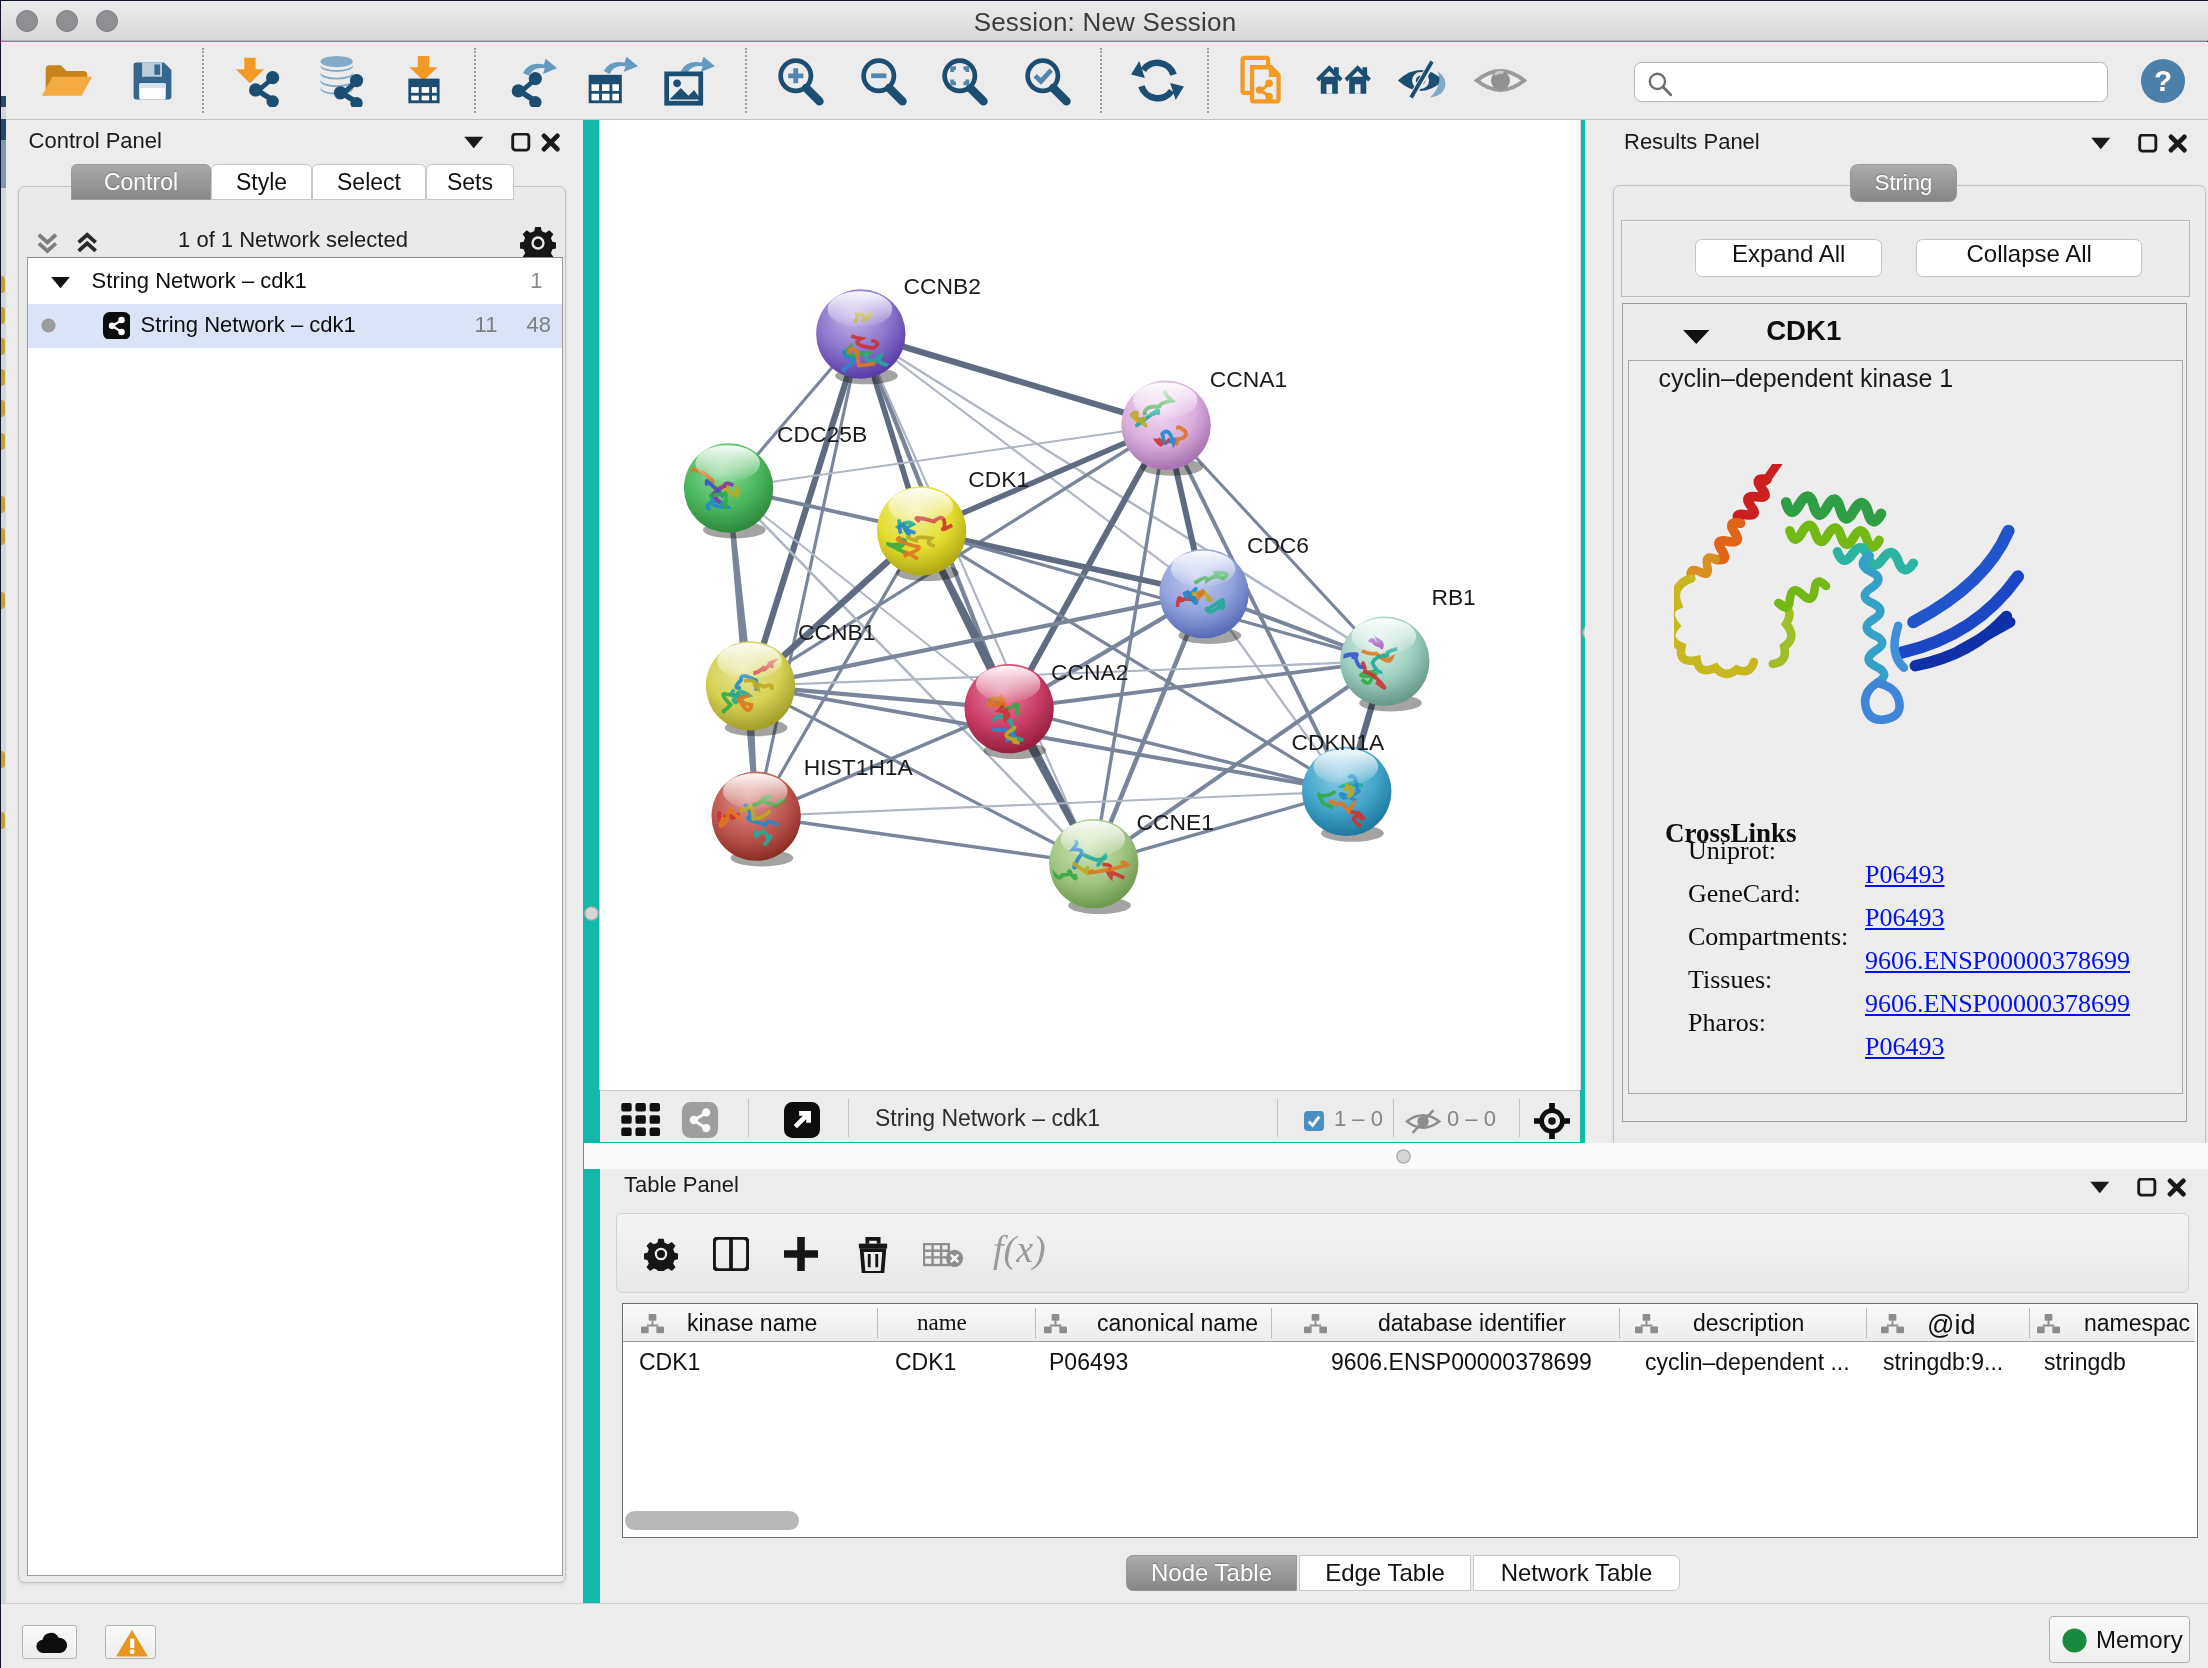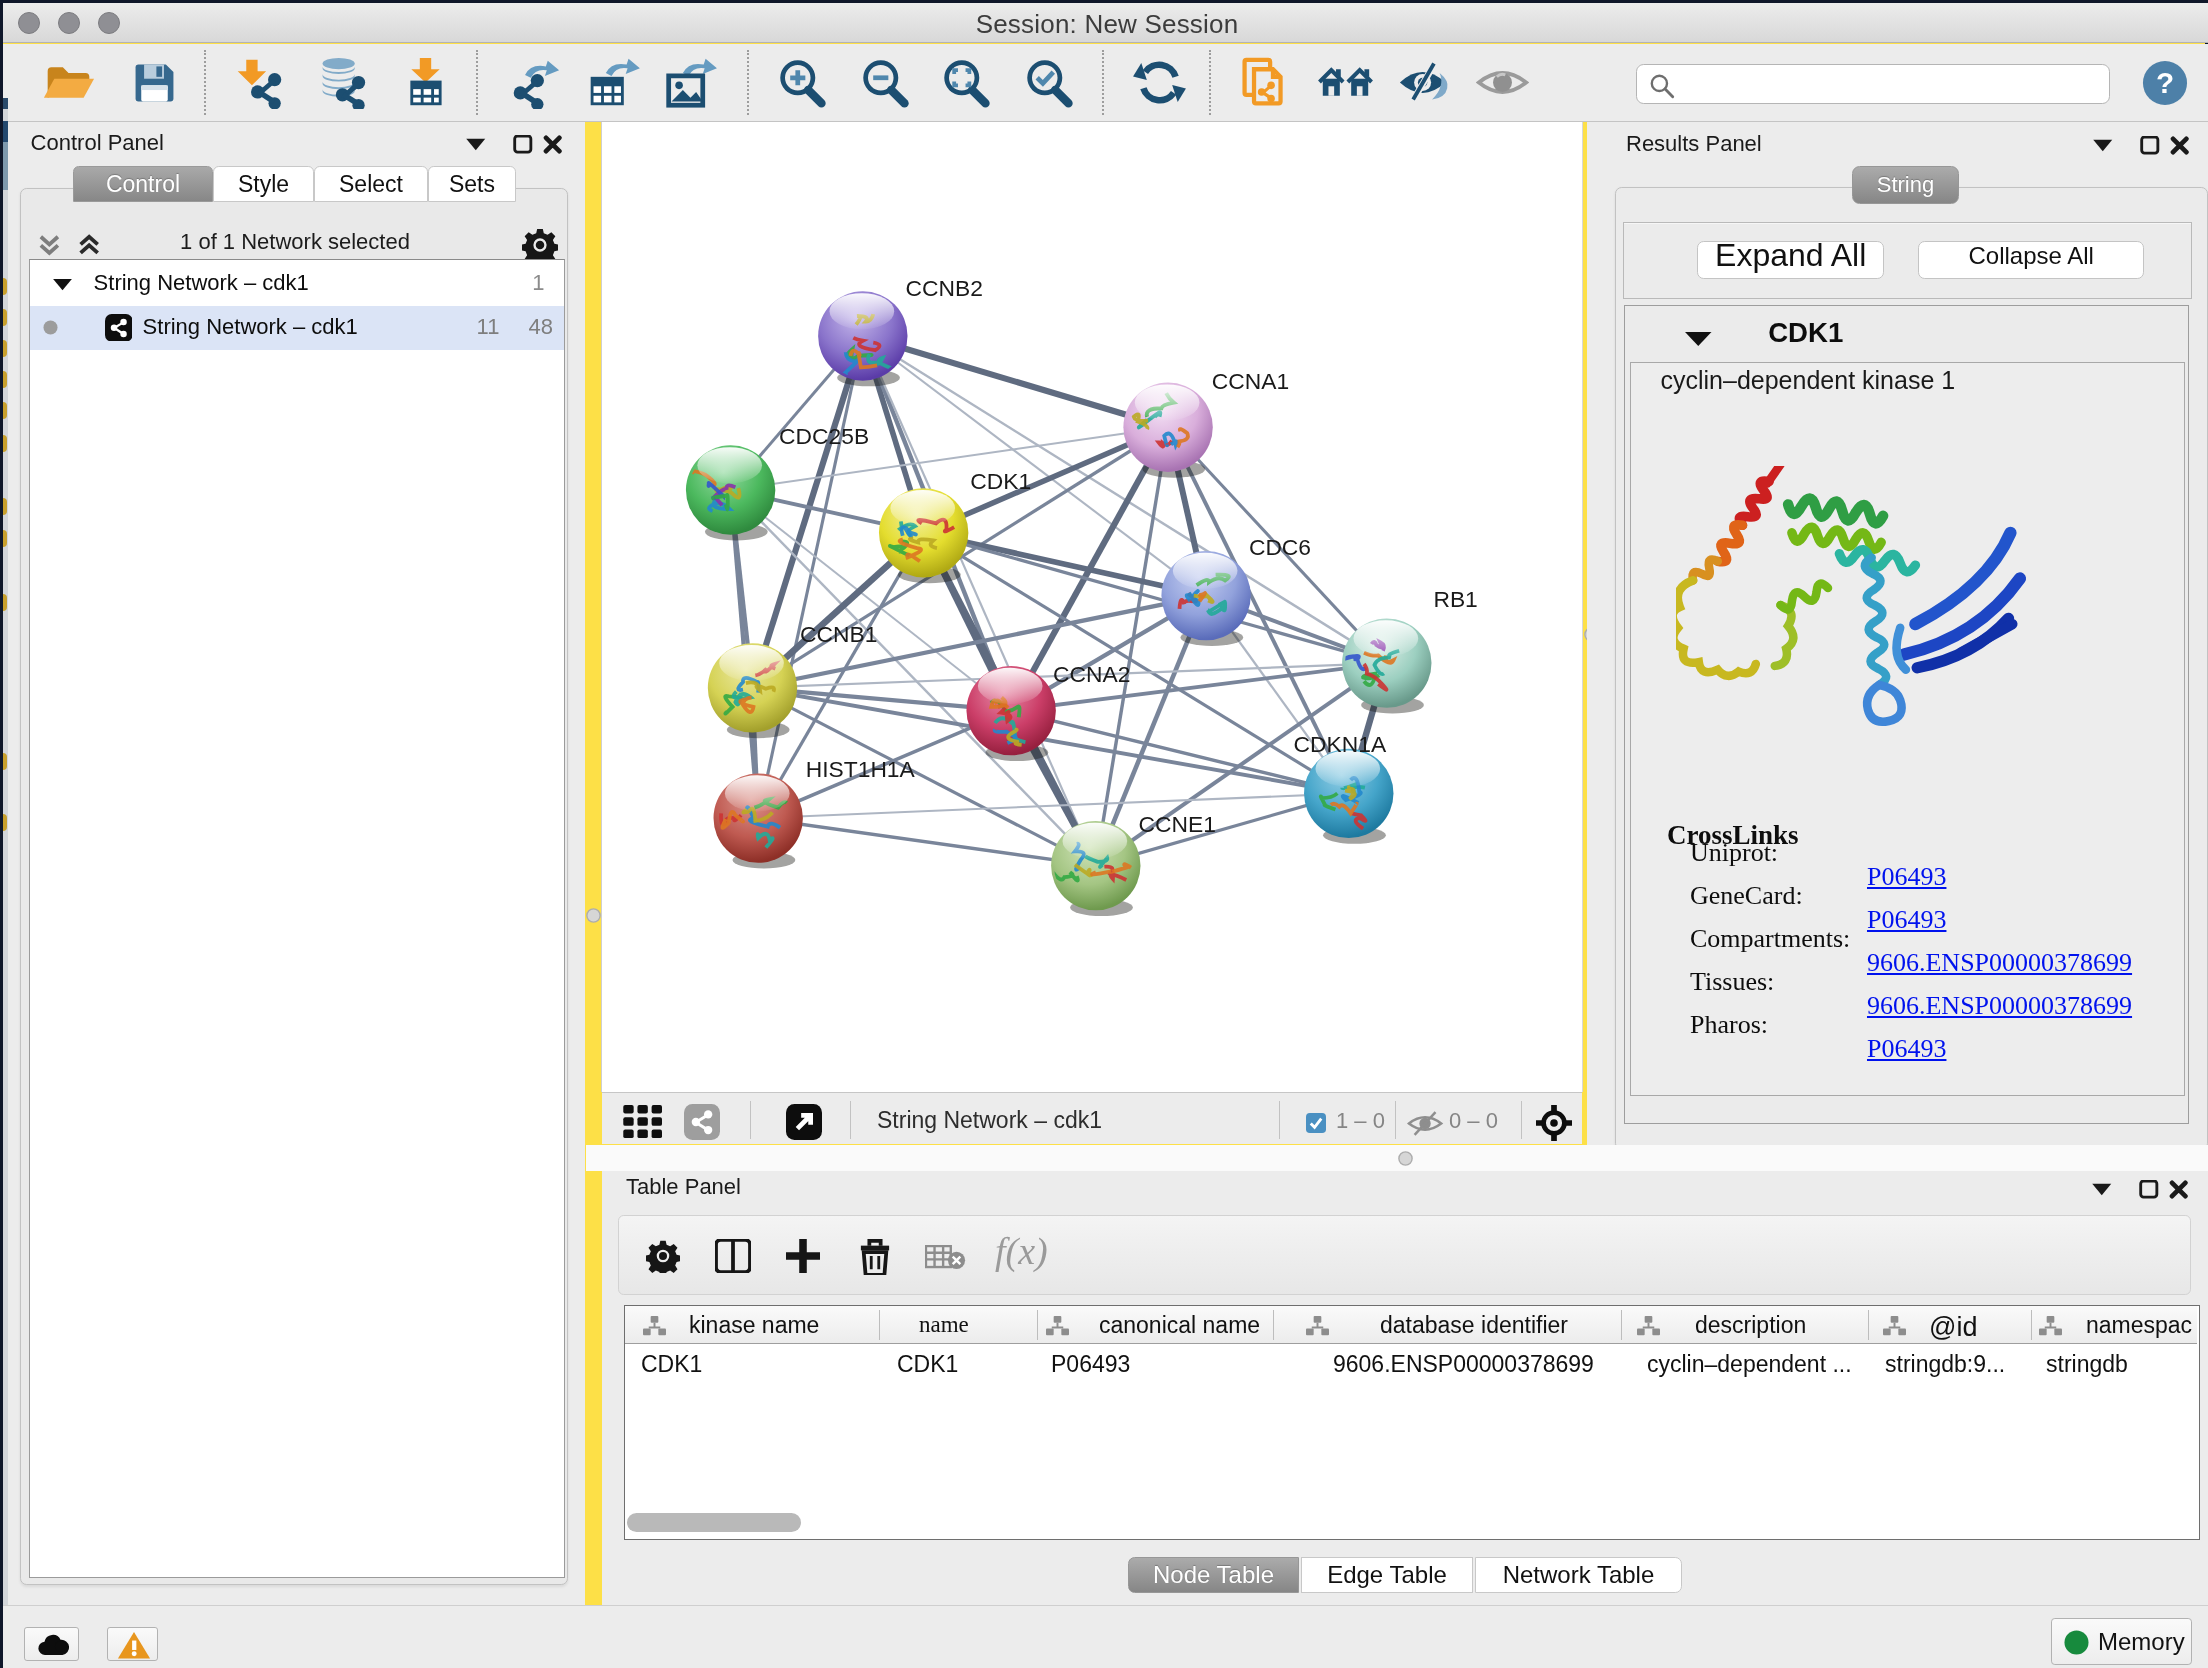--- a/index.html
+++ b/index.html
@@ -1,18 +1,18 @@
 <!DOCTYPE html>
 <html style="font-size:15px"><head>
 <meta charset="utf-8">
 <style>
 * { margin:0; padding:0; box-sizing:border-box; }
 html,body { width:2208px; height:1668px; }
 body { font-family:"Liberation Sans", sans-serif; background:#ececec; overflow:hidden; }
-#app { position:absolute; left:0; top:0; width:2208px; height:1668px; background:#fde047; border:3px solid #0f172a; }
+#app { position:absolute; left:0; top:0; width:2208px; height:1668px; background:#14b8a6; border:1px solid #0f172a; }
 .abs { position:absolute; }
 
 #titlebar { position:absolute; left:0; top:0; width:2208px; height:40px;
   background:linear-gradient(#ececec,#d8d8d8); border-bottom:1px solid #b4b4b4; }
 .tlight { position:absolute; top:8.6px; width:22px; height:22px; border-radius:50%;
   background:#8f8f94; border:1px solid #7c7c80; }
 #wtitle { position:absolute; top:5.7px; left:0; width:2208px; text-align:center;
   font-size:26px; font-weight:normal; color:#3c3c3c; letter-spacing:0.2px;}
 
 #toolbar { position:absolute; left:0; top:41px; width:2208px; height:78px; background:#ececec;
@@ -659,21 +659,21 @@
 <div id="rpanel">
   <div class="paneltitle abs" style="left:39px;top:8.6px;">Results Panel</div>
   <svg class="abs" style="left:506px;top:14.3px;" width="105" height="19" viewBox="0 0 110 20">
     <path d="M0 4 L20 4 10 16 z" fill="#1a1a1a"></path>
     <rect x="51" y="1" width="17" height="17" rx="3" fill="none" stroke="#1a1a1a" stroke-width="3"></rect>
     <path d="M84 3 L98 17 M98 3 L84 17" stroke="#1a1a1a" stroke-width="5" stroke-linecap="round"></path>
   </svg>
   <div class="abs" style="left:265px;top:44px;width:107px;height:38px;z-index:5;border-radius:7.6px;background:linear-gradient(#ababab,#868686);border:1px solid #979797;color:#fff;font-size:22px;text-align:center;line-height:36px;text-shadow:0 -1px 1px rgba(0,0,0,0.25);">String</div>
   <div id="rp-box">
     <div class="abs" style="left:7.6px;top:34px;width:569px;height:77px;border:1px solid #b9b9b9;box-shadow:inset 0 1px 0 #f6f6f6;">
-      <div class="abs" style="left:73px;top:18px;width:187px;height:38px;background:#ffffff;border:1px solid #c4c4c4;border-radius:6.7px;font-size:32px;color:#111;text-align:center;line-height:27px;">Expand All</div>
+      <div class="abs" style="left:73px;top:18px;width:187px;height:38px;background:#ffffff;border:1px solid #c4c4c4;border-radius:6.7px;font-size:24px;color:#111;text-align:center;line-height:27px;">Expand All</div>
       <div class="abs" style="left:294px;top:18px;width:226px;height:38px;background:#ffffff;border:1px solid #c4c4c4;border-radius:6.7px;font-size:24px;color:#111;text-align:center;line-height:27px;">Collapse All</div>
     </div>
     <div class="abs" style="left:8.6px;top:117px;width:565px;height:819px;border:1px solid #9d9d9d;background:#ebebeb;">
       <svg class="abs" style="left:59px;top:24px;" width="28.5" height="17" viewBox="0 0 30 18">
             <path d="M1 2 L29 2 15 17 z" fill="#111"></path>
           </svg>
       <div class="abs" style="left:143px;top:10.5px;font-size:27.6px;font-weight:bold;color:#0d0d0d;">CDK1</div>
       <div class="abs" style="left:4.8px;top:56px;width:555px;height:734px;border:1px solid #a8a8a8;background:#ededed;">
         <div class="abs" style="left:29.5px;top:2.9px;font-size:25px;color:#1a1a1a;">cyclin–dependent kinase 1</div>
         <svg class="abs" style="left:45px;top:103px;" width="361" height="300" viewBox="0 0 380 315">

